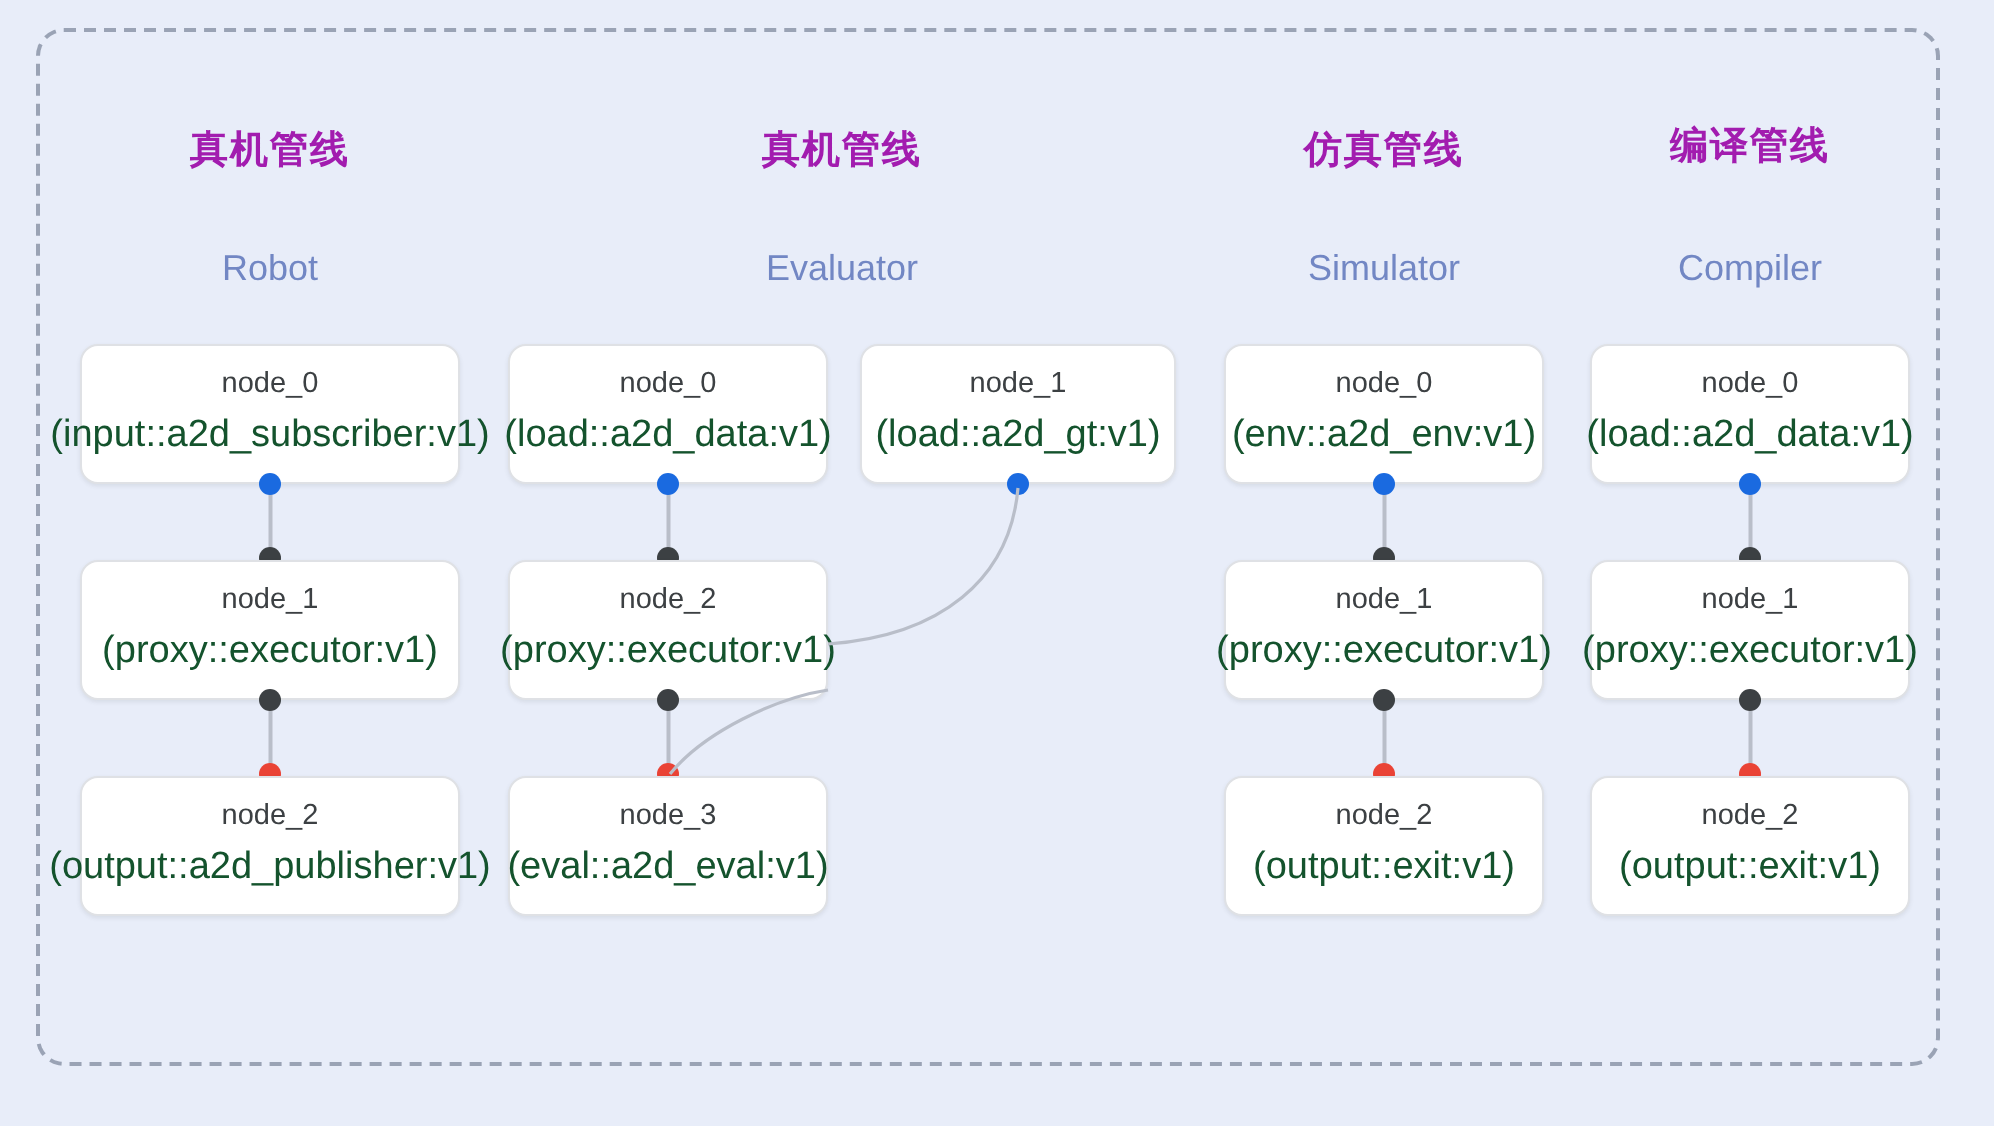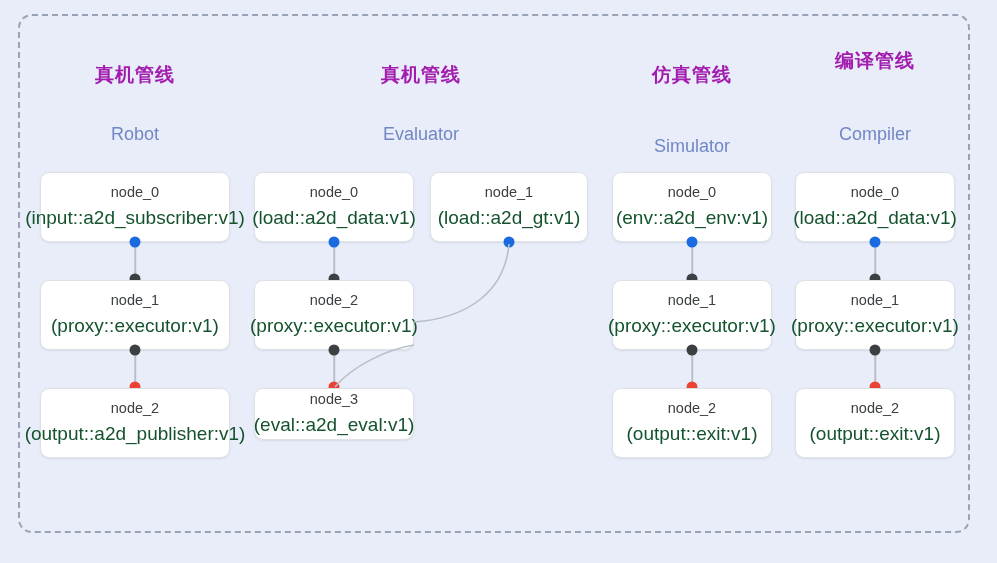--- a/index.html
+++ b/index.html
@@ -141,27 +141,27 @@
   <div class="dot blue" style="left:509px; top:242px;"></div>
 
   <div class="node-box" style="left:254px; top:280px; width:160px; height:70px;">
     <div class="node-title">node_2</div>
     <div class="node-sub">(proxy::executor:v1)</div>
   </div>
   <div class="edge-line" style="left:334px; top:350px; height:38px;"></div>
   <div class="dot dark" style="left:334px; top:350px;"></div>
   <div class="dot red" style="left:334px; top:387px;"></div>
 
-  <div class="node-box" style="left:254px; top:388px; width:160px; height:52px;">
+  <div class="node-box" style="left:254px; top:388px; width:160px; height:70px;">
     <div class="node-title">node_3</div>
     <div class="node-sub">(eval::a2d_eval:v1)</div>
   </div>
 
   <div class="col-title" style="left:612px; top:62px; width:160px;">仿真管线</div>
-  <div class="col-subtitle" style="left:612px; top:136px; width:160px;">Simulator</div>
+  <div class="col-subtitle" style="left:612px; top:124px; width:160px;">Simulator</div>
 
   <div class="node-box" style="left:612px; top:172px; width:160px; height:70px;">
     <div class="node-title">node_0</div>
     <div class="node-sub">(env::a2d_env:v1)</div>
   </div>
   <div class="edge-line" style="left:692px; top:242px; height:38px;"></div>
   <div class="dot blue" style="left:692px; top:242px;"></div>
   <div class="dot dark" style="left:692px; top:279px;"></div>
 
   <div class="node-box" style="left:612px; top:280px; width:160px; height:70px;">
@@ -170,21 +170,21 @@
   </div>
   <div class="edge-line" style="left:692px; top:350px; height:38px;"></div>
   <div class="dot dark" style="left:692px; top:350px;"></div>
   <div class="dot red" style="left:692px; top:387px;"></div>
 
   <div class="node-box" style="left:612px; top:388px; width:160px; height:70px;">
     <div class="node-title">node_2</div>
     <div class="node-sub">(output::exit:v1)</div>
   </div>
 
-  <div class="col-title" style="left:795px; top:48px; width:160px;font-family:Liberation Serif, serif;">编译管线</div>
+  <div class="col-title" style="left:795px; top:60px; width:160px;font-family:Liberation Serif, serif;">编译管线</div>
   <div class="col-subtitle" style="left:795px; top:124px; width:160px;">Compiler</div>
 
   <div class="node-box" style="left:795px; top:172px; width:160px; height:70px;">
     <div class="node-title">node_0</div>
     <div class="node-sub">(load::a2d_data:v1)</div>
   </div>
   <div class="edge-line" style="left:875px; top:242px; height:38px;"></div>
   <div class="dot blue" style="left:875px; top:242px;"></div>
   <div class="dot dark" style="left:875px; top:279px;"></div>
 

